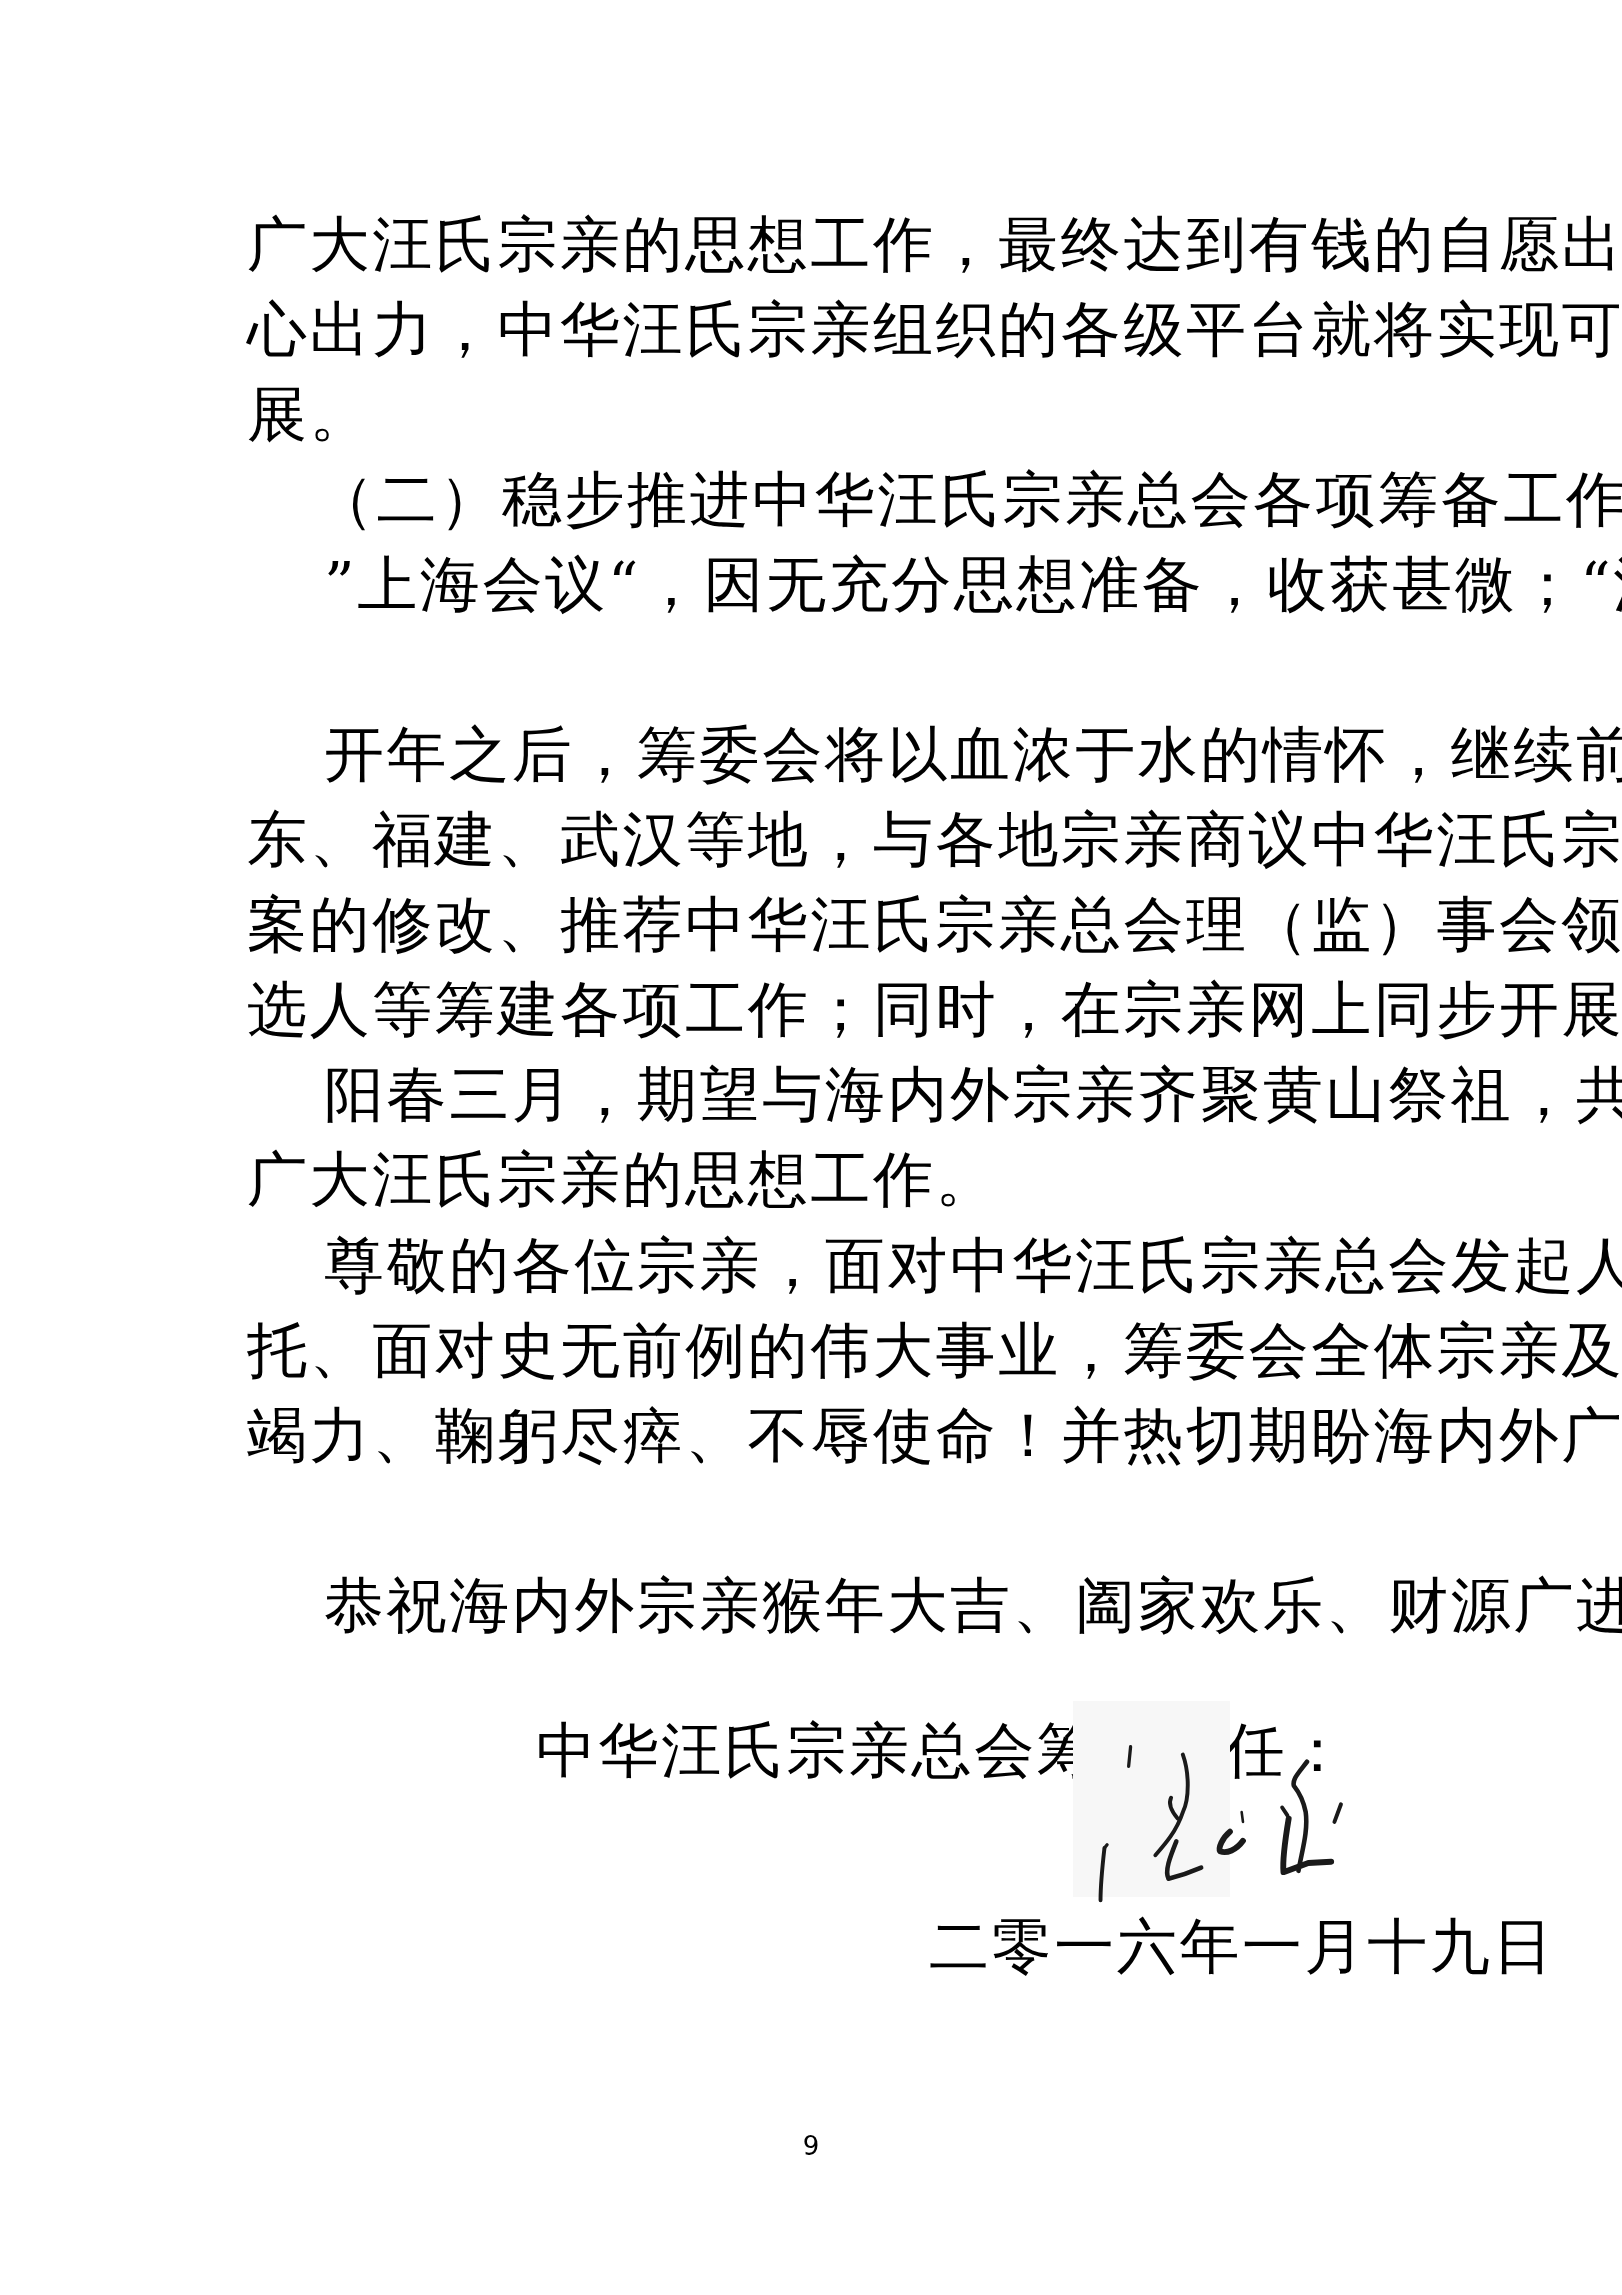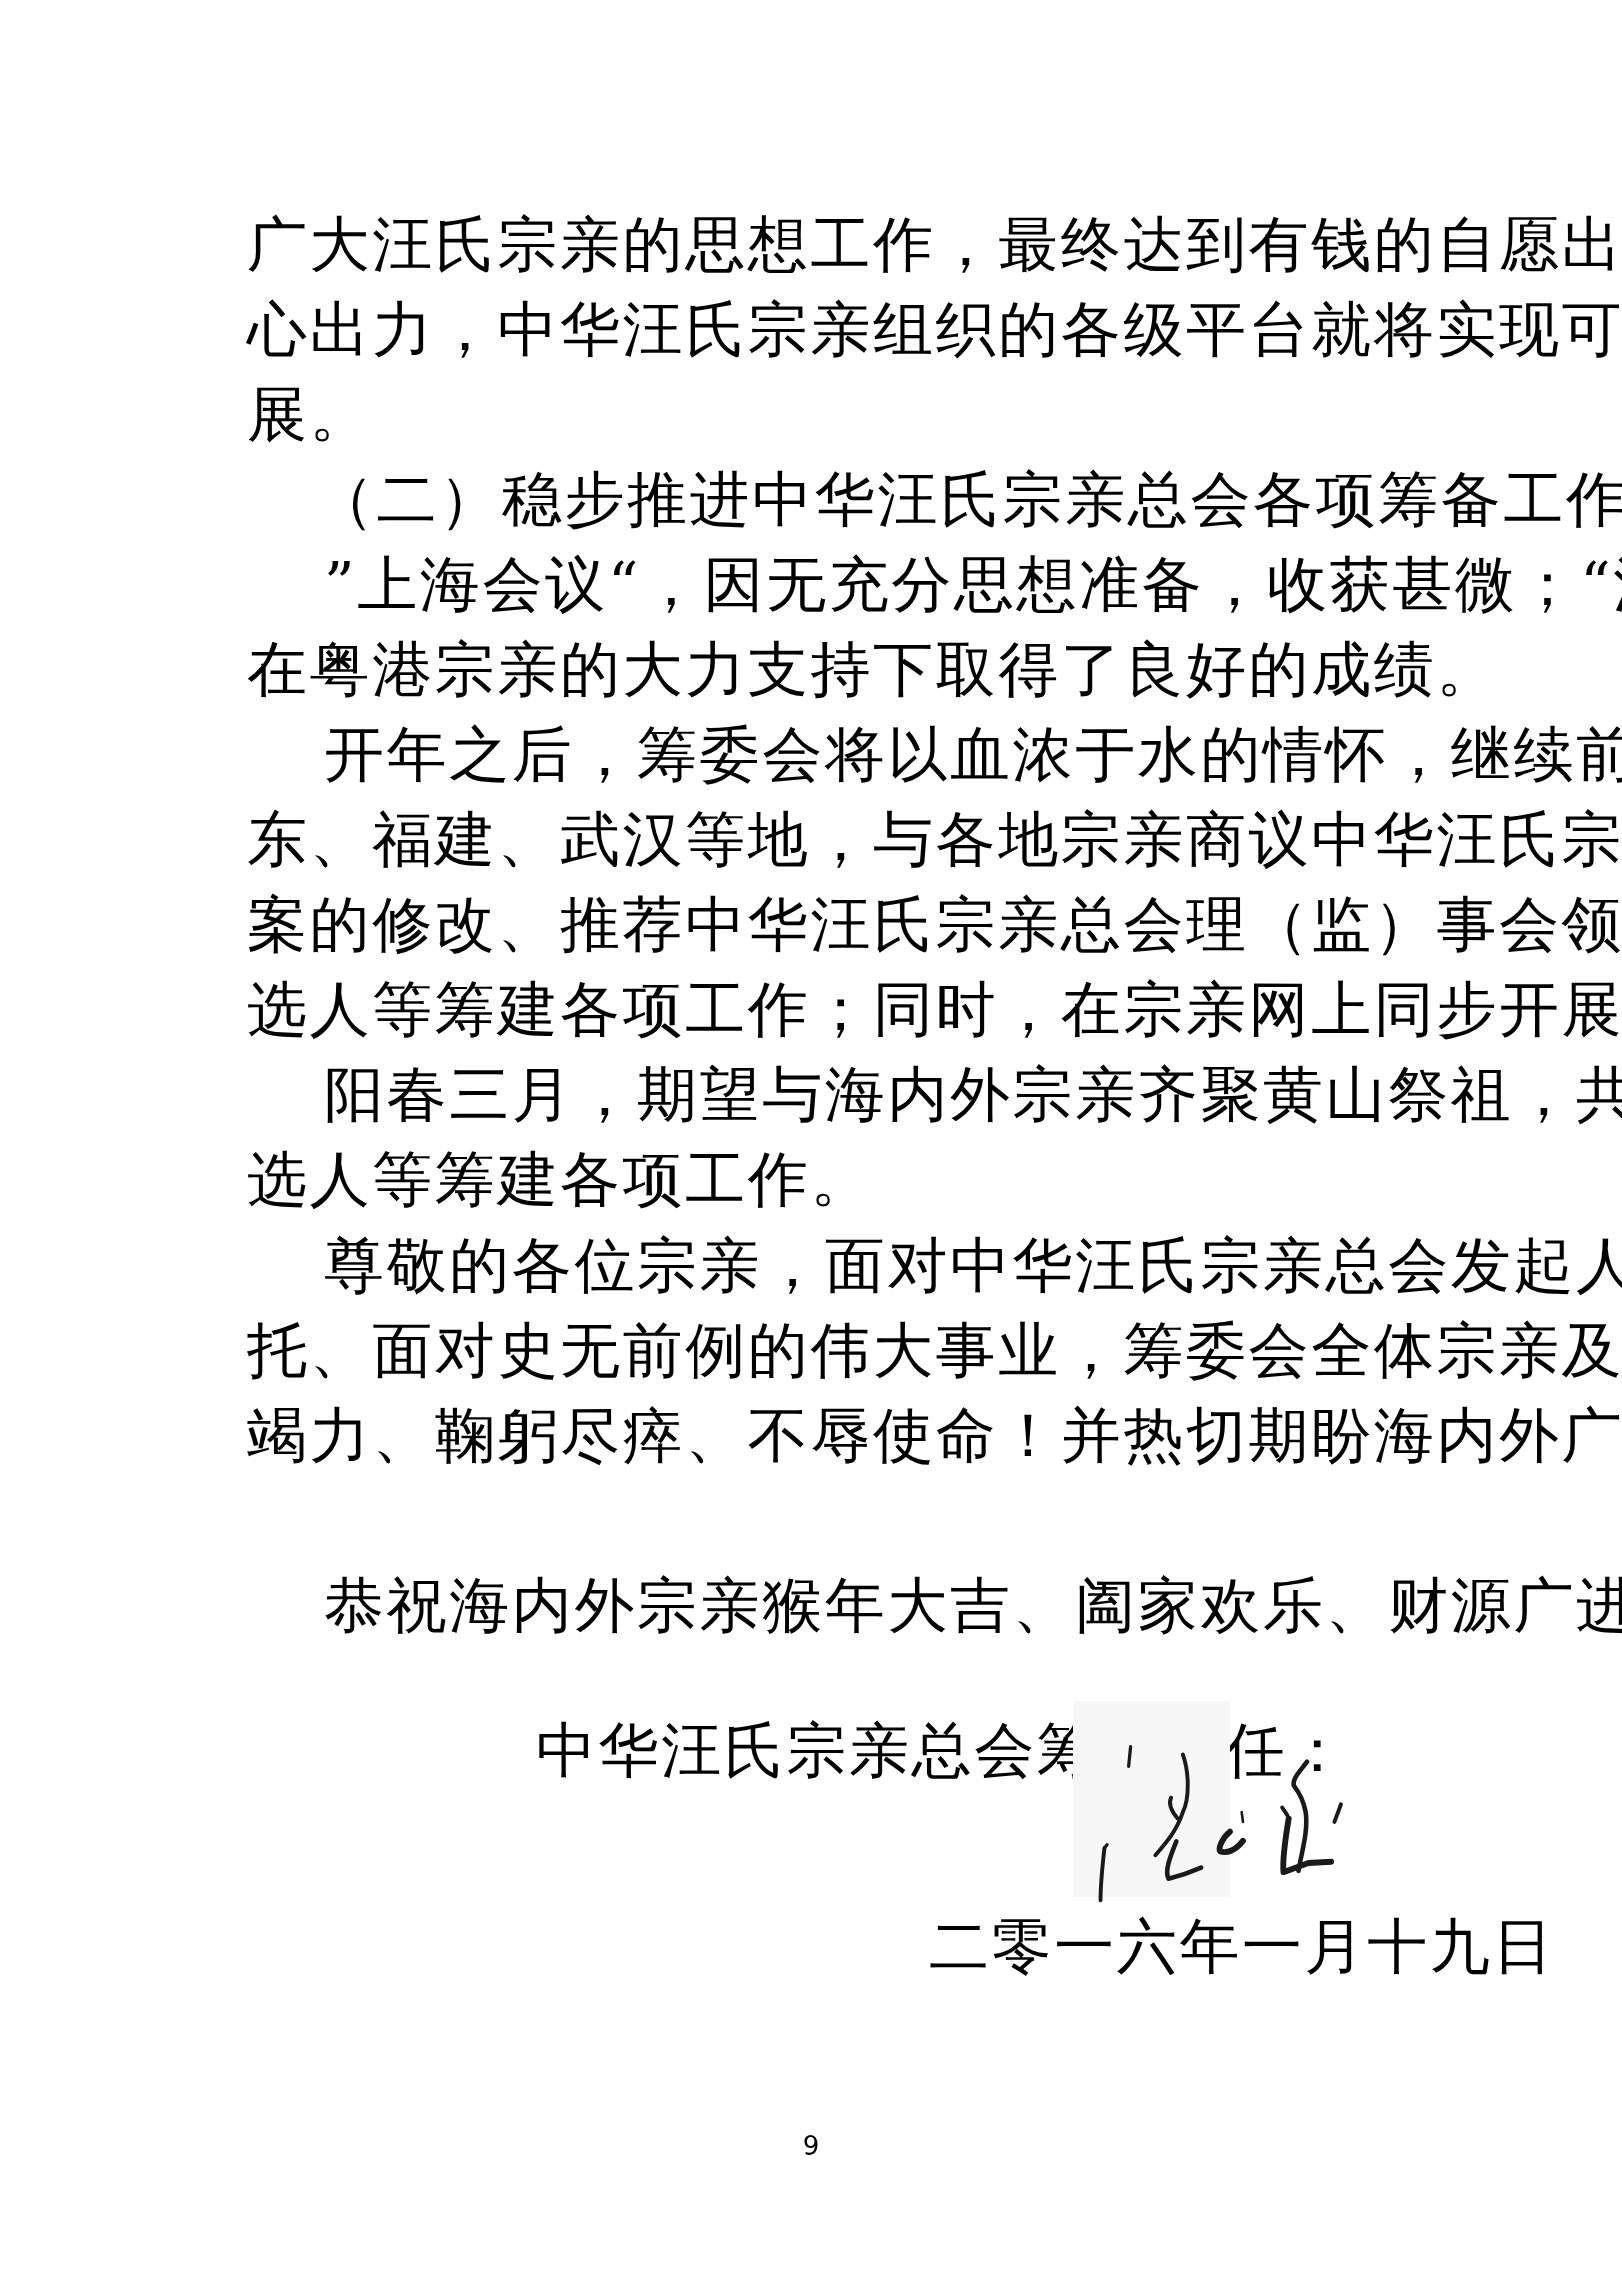--- a/index.html
+++ b/index.html
@@ -44,29 +44,28 @@
 
 <div class="page">
 
   <div class="line" style="top:208px;">广大汪氏宗亲的思想工作，最终达到有钱的自愿出钱、有力的热</div>
   <div class="line" style="top:293px;">心出力，中华汪氏宗亲组织的各级平台就将实现可续的向前发</div>
   <div class="line" style="top:378px;">展。</div>
 
   <div class="line" style="top:463px; left:314px;">（二）稳步推进中华汪氏宗亲总会各项筹备工作：</div>
 
   <div class="line indent" style="top:548px;">”上海会议“，因无充分思想准备，收获甚微；“深圳会议”，</div>
-  <div class="line" style="top:633px;">在粤港宗亲的大力支持下取得了良好的成绩。</div>
 
   <div class="line indent" style="top:718px;">开年之后，筹委会将以血浓于水的情怀，继续前往北京、山</div>
   <div class="line" style="top:803px;">东、福建、武汉等地，与各地宗亲商议中华汪氏宗亲总会章程草</div>
   <div class="line" style="top:888px;">案的修改、推荐中华汪氏宗亲总会理（监）事会领导班子成员候</div>
   <div class="line" style="top:973px;">选人等筹建各项工作；同时，在宗亲网上同步开展上述工作。</div>
 
   <div class="line indent" style="top:1058px;">阳春三月，期望与海内外宗亲齐聚黄山祭祖，共商中华汪氏</div>
-  <div class="line" style="top:1143px;">选人等筹建各项工作。</div>
+  <div class="line" style="top:1143px;">广大汪氏宗亲的思想工作。</div>
 
   <div class="line indent" style="top:1229px;">尊敬的各位宗亲，面对中华汪氏宗亲总会发起人的庄重嘱</div>
   <div class="line" style="top:1314px;">托、面对史无前例的伟大事业，筹委会全体宗亲及同仁定当尽心</div>
   <div class="line" style="top:1399px;">竭力、鞠躬尽瘁、不辱使命！并热切期盼海内外广大宗亲的参与、</div>
 
   <div class="line indent" style="top:1569px;">恭祝海内外宗亲猴年大吉、阖家欢乐、财源广进、万事如意！</div>
 
   <div class="line sig-label" style="top:1714px;">中华汪氏宗亲总会筹委主任：</div>
 
   <div class="signature">

